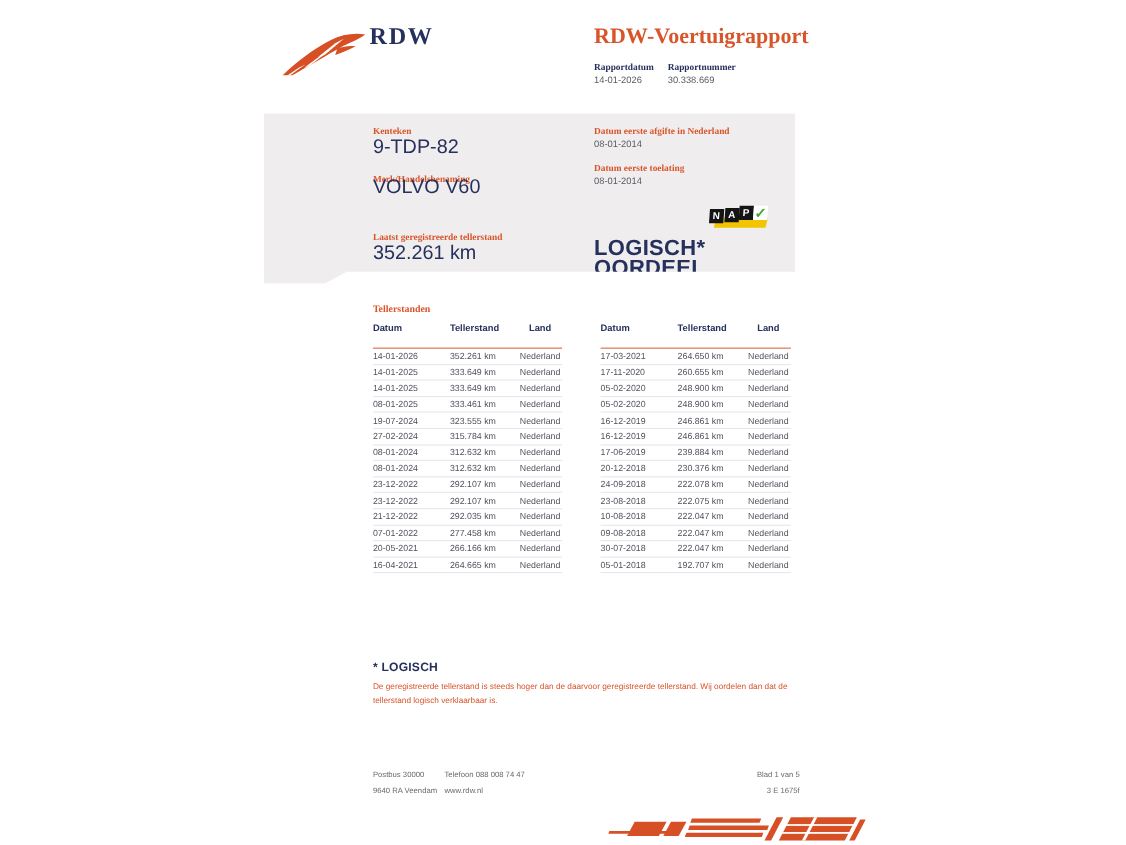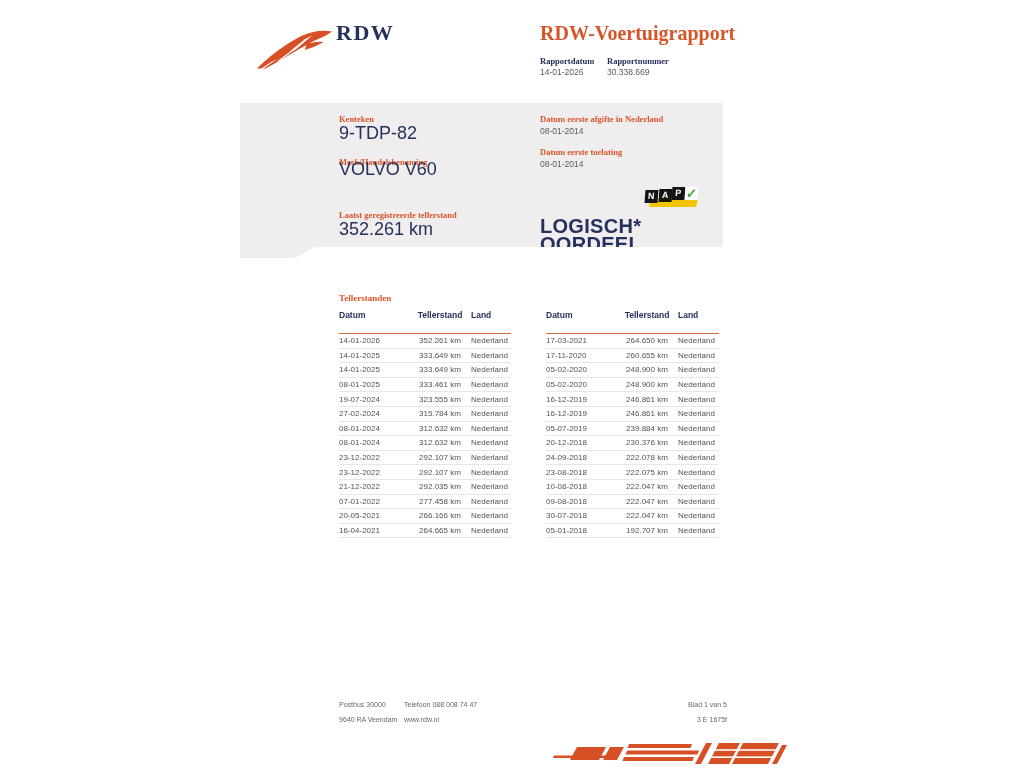--- a/index.html
+++ b/index.html
@@ -41,31 +41,31 @@
   .nap{position:absolute;left:405px;top:82px;width:56px;height:27px;}
   .nap-yellow{position:absolute;left:5px;top:13px;width:47px;height:9px;background:var(--napyellow);transform:skewX(-14deg);}
   .nap-sq{position:absolute;width:12.5px;height:12.5px;background:#141414;color:#fff;font-size:9px;font-weight:bold;
     display:flex;align-items:center;justify-content:center;transform:skewX(-4deg);}
   .nap-n{left:0;top:5px;} .nap-a{left:13.5px;top:3.5px;} .nap-p{left:27px;top:2px;}
   .nap-check{position:absolute;left:40px;top:1.5px;width:13px;height:13px;background:#fff;color:var(--napgreen);
     font-size:13px;font-weight:bold;display:flex;align-items:center;justify-content:center;transform:skewX(-4deg);}
 
   
   .tellersection{position:absolute;left:339px;top:276px;width:380px;}
-  .tel-heading{font-family:"Liberation Serif",serif;font-size:9px;font-weight:bold;color:var(--orange);margin-top:17px;}
+  .tel-heading{font-family:"Liberation Serif",serif;font-size:9px;font-weight:bold;color:var(--orange);}
   .tables-wrap{display:flex;margin-top:7px;}
   .mtable{width:172px;}
   .mtable.right{width:173px;margin-left:35px;}
   .thead{display:flex;font-size:8.5px;font-weight:bold;color:var(--navy);
     padding-bottom:13px;border-bottom:1.5px solid var(--underline);}
   .trow{display:flex;height:14.6px;align-items:center;font-size:8px;color:var(--tabletext);
     border-bottom:1px solid var(--divider);}
   .c-datum{flex:0 0 70px;text-align:left;}
-  .c-tellerstand{flex:0 0 62px;text-align:center;}
-  .c-land{flex:1;text-align:left;}
+  .c-tellerstand{flex:0 0 62px;text-align:left;}
+  .c-land{flex:1;text-align:center;}
 
   
   .footnote{position:absolute;left:339px;top:601px;width:392px;}
   .fn-title{font-size:11px;font-weight:bold;color:var(--navy);letter-spacing:.2px;}
   .fn-text{margin-top:5px;font-size:7.5px;line-height:12.5px;color:var(--orange);}
 
   
   .foot{position:absolute;font-size:7px;color:var(--footgray);}
   .f-a1{left:339px;top:701px;} .f-a2{left:339px;top:716px;}
   .f-p{left:404px;top:701px;} .f-w{left:404px;top:716px;}
@@ -233,21 +233,21 @@
               <span class="c-datum">16-12-2019</span>
               <span class="c-tellerstand">246.861 km</span>
               <span class="c-land">Nederland</span>
             </div>
             <div class="trow">
               <span class="c-datum">16-12-2019</span>
               <span class="c-tellerstand">246.861 km</span>
               <span class="c-land">Nederland</span>
             </div>
             <div class="trow">
-              <span class="c-datum">05-07-2019</span>
+              <span class="c-datum">17-06-2019</span>
               <span class="c-tellerstand">239.884 km</span>
               <span class="c-land">Nederland</span>
             </div>
             <div class="trow">
               <span class="c-datum">20-12-2018</span>
               <span class="c-tellerstand">230.376 km</span>
               <span class="c-land">Nederland</span>
             </div>
             <div class="trow">
               <span class="c-datum">24-09-2018</span>
@@ -277,20 +277,24 @@
             <div class="trow">
               <span class="c-datum">05-01-2018</span>
               <span class="c-tellerstand">192.707 km</span>
               <span class="c-land">Nederland</span>
             </div>
           </div>
       </div>
     </div>
   </div>
 
+  <div class="footnote">
+    <div class="fn-title">* LOGISCH</div>
+    <div class="fn-text">De geregistreerde tellerstand is steeds hoger dan de daarvoor geregistreerde tellerstand. Wij oordelen dan dat de tellerstand logisch verklaarbaar is.</div>
+  </div>
 
   <div class="foot f-a1">Postbus 30000</div>
   <div class="foot f-a2">9640 RA Veendam</div>
   <div class="foot f-p">Telefoon 088 008 74 47</div>
   <div class="foot f-w">www.rdw.nl</div>
   <div class="foot f-blad">Blad 1 van 5</div>
   <div class="foot f-code">3 E 1675f</div>
 
   <svg class="stripes" viewBox="0 0 250 27">
     <g fill="#D64F25">

